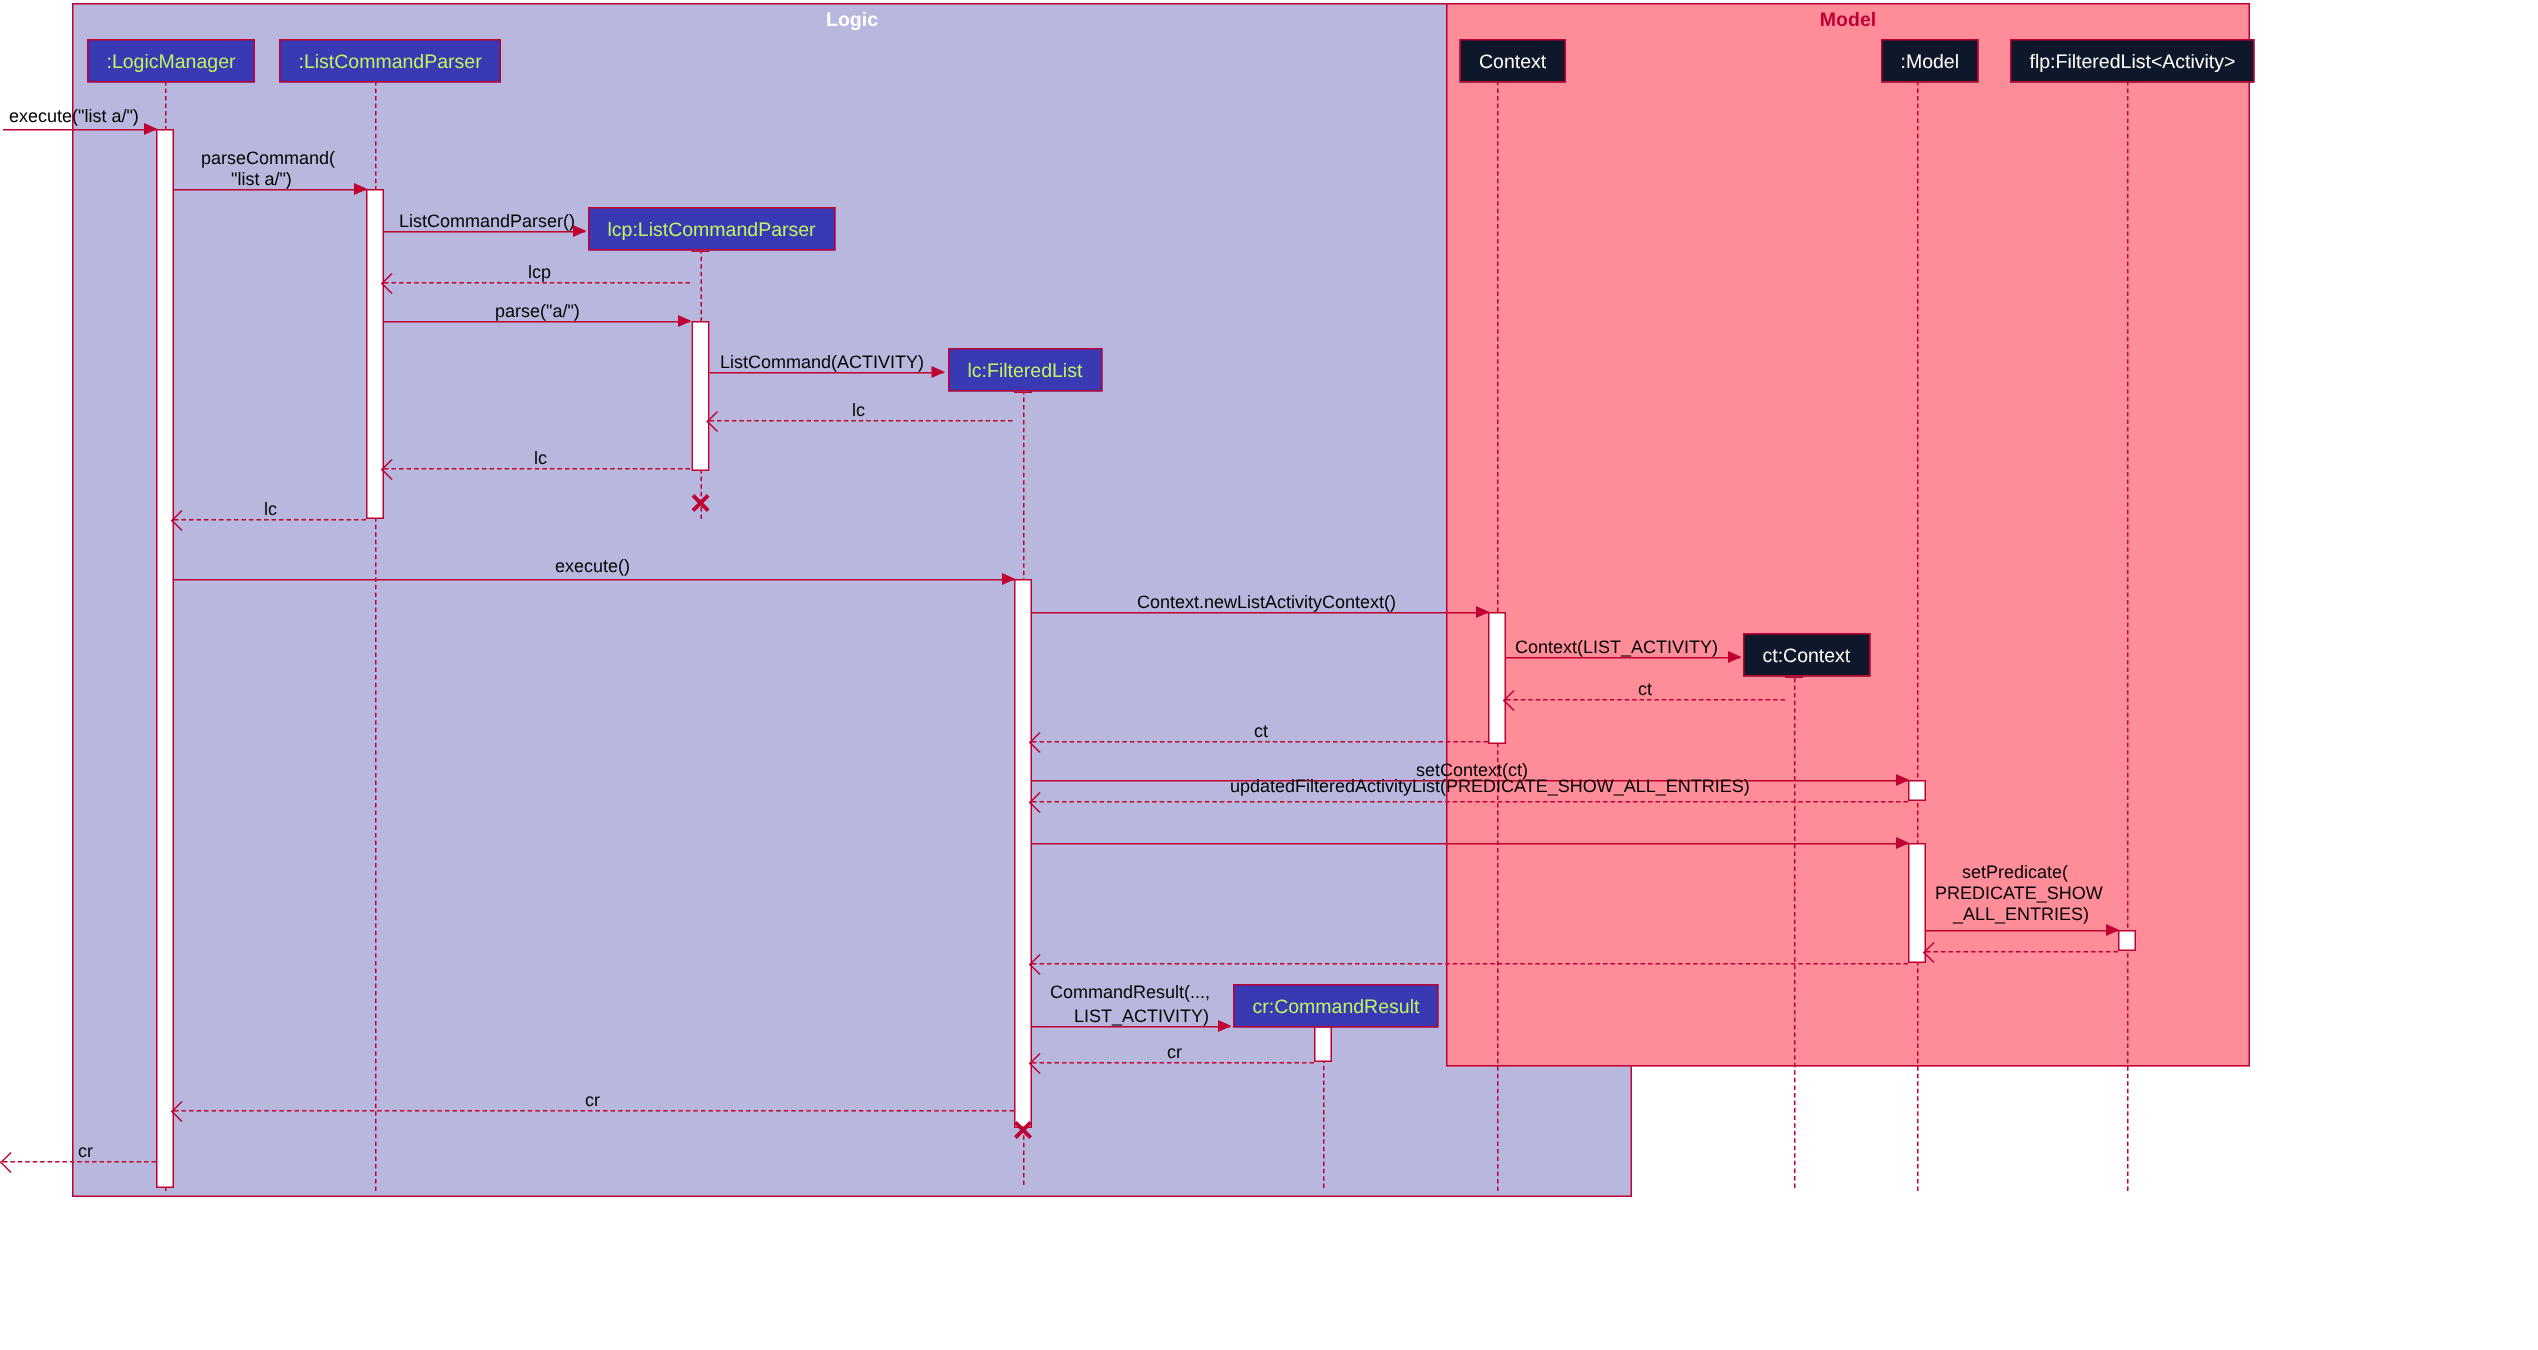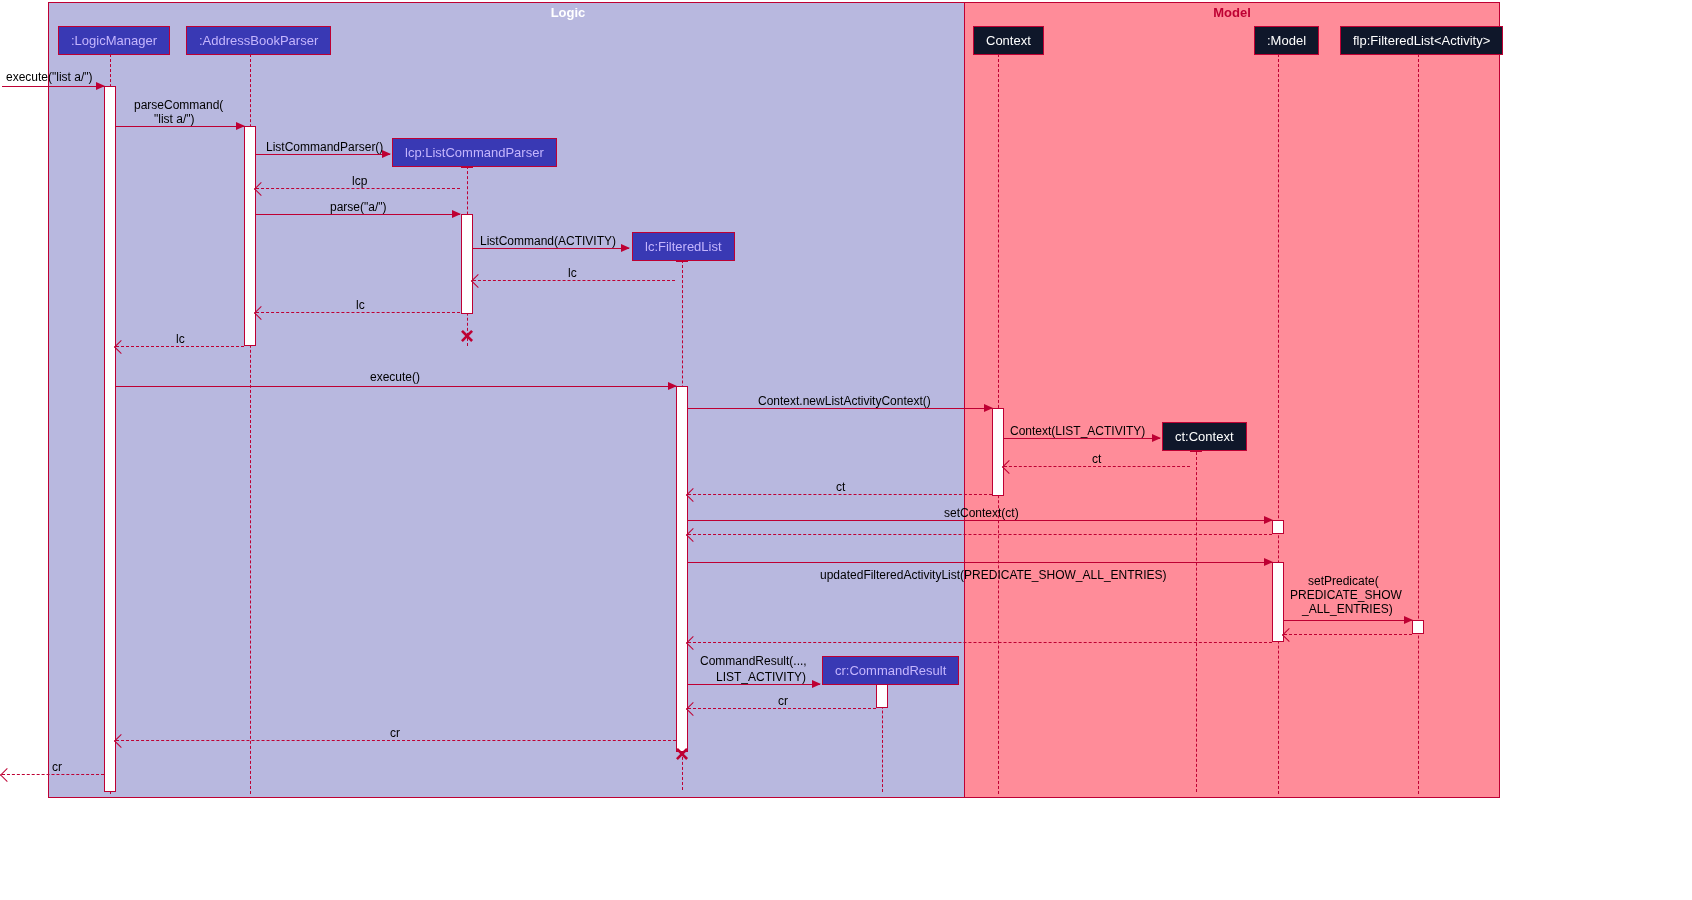--- a/index.html
+++ b/index.html
@@ -1,24 +1,24 @@
 <!DOCTYPE html>
 <html><head>
 <meta charset="utf-8">
 <style>
 *{margin:0;padding:0;box-sizing:border-box}
 body{font-family:Arial,sans-serif;font-size:12px;background:#fff;width:1692px;height:900px;position:relative}
 .frame{position:absolute;border:1px solid}
 .frame-label{position:absolute;top:0;left:50%;transform:translateX(-50%);font-size:13px;padding:2px 8px}
 .logic-frame{left:48px;top:2px;width:1040px;height:796px;background:#B8B8DF;border-color:#BE0033}
 .logic-label{color:#fff;font-weight:bold}
-.model-frame{left:964px;top:2px;width:536px;height:796px;background:#FF8C99;border-color:#BE0033}
+.model-frame{left:964px;top:2px;width:536px;height:709px;background:#FF8C99;border-color:#BE0033}
 .model-label{color:#BE0033;font-weight:bold}
 .participant{position:absolute;padding:6px 12px;border:1px solid;font-size:13px;white-space:nowrap}
-.p-logic{background:#3939B4;color:#c4b5fd;border-color:#BE0033}
+.p-logic{background:#3939B4;color:#bef264;border-color:#BE0033}
 .p-model{background:#0f172a;color:#fff;border-color:#BE0033}
 .lifeline{position:absolute;border-left:1px dashed #BE0033;width:0}
 .activation{position:absolute;background:#fff;border:1px solid #BE0033;width:12px}
 .msg{position:absolute;font-size:12px;color:#000;white-space:nowrap;text-align:center}
 .arrow{position:absolute;height:0;border-top:1.5px solid #BE0033}
 .arrow-dash{border-top-style:dashed}
 .arrow::after{content:'';position:absolute;right:-1px;top:-5px;border-left:9px solid #BE0033;border-top:4.5px solid transparent;border-bottom:4.5px solid transparent}
 .arrow-open::after{width:9px;height:9px;border:none;border-top:1.5px solid #BE0033;border-left:1.5px solid #BE0033;transform:rotate(-45deg);top:-5px;left:0;right:auto;background:none}
 .destroy{position:absolute;width:20px;height:20px;color:#BE0033;font-size:24px;font-weight:bold;line-height:20px;text-align:center}
 </style>
@@ -26,21 +26,21 @@
 <body>
 
 <div class="frame logic-frame">
   <div class="frame-label logic-label">Logic</div>
 </div>
 <div class="frame model-frame">
   <div class="frame-label model-label">Model</div>
 </div>
 
 <div class="participant p-logic" style="left:58px;top:26px">:LogicManager</div>
-<div class="participant p-logic" style="left:186px;top:26px">:AddressBookParser</div>
+<div class="participant p-logic" style="left:186px;top:26px">:ListCommandParser</div>
 <div class="participant p-model" style="left:973px;top:26px">Context</div>
 <div class="participant p-model" style="left:1254px;top:26px">:Model</div>
 <div class="participant p-model" style="left:1340px;top:26px">flp:FilteredList&lt;Activity&gt;</div>
 
 <div class="lifeline" style="left:110px;top:54px;height:740px"></div>
 <div class="lifeline" style="left:250px;top:54px;height:740px"></div>
 <div class="lifeline" style="left:467px;top:166px;height:180px"></div>
 <div class="lifeline" style="left:682px;top:260px;height:530px"></div>
 <div class="lifeline" style="left:998px;top:54px;height:740px"></div>
 <div class="lifeline" style="left:1196px;top:452px;height:340px"></div>
@@ -105,21 +105,21 @@
 <div class="msg" style="left:1092px;top:452px">ct</div>
 <div class="arrow arrow-dash arrow-open" style="left:1004px;top:466px;width:186px"></div>
 
 <div class="msg" style="left:836px;top:480px">ct</div>
 <div class="arrow arrow-dash arrow-open" style="left:688px;top:494px;width:304px"></div>
 
 <div class="msg" style="left:944px;top:506px">setContext(ct)</div>
 <div class="arrow" style="left:688px;top:520px;width:584px"></div>
 <div class="arrow arrow-dash arrow-open" style="left:688px;top:534px;width:584px"></div>
 
-<div class="msg" style="left:820px;top:568px">updatedFilteredActivityList(PREDICATE_SHOW_ALL_ENTRIES)</div>
+<div class="msg" style="left:820px;top:517px">updatedFilteredActivityList(PREDICATE_SHOW_ALL_ENTRIES)</div>
 <div class="arrow" style="left:688px;top:562px;width:584px"></div>
 
 <div class="msg" style="left:1308px;top:574px">setPredicate(</div>
 <div class="msg" style="left:1290px;top:588px">PREDICATE_SHOW</div>
 <div class="msg" style="left:1302px;top:602px">_ALL_ENTRIES)</div>
 <div class="arrow" style="left:1284px;top:620px;width:128px"></div>
 <div class="arrow arrow-dash arrow-open" style="left:1284px;top:634px;width:128px"></div>
 <div class="arrow arrow-dash arrow-open" style="left:688px;top:642px;width:584px"></div>
 
 <div class="msg" style="left:700px;top:654px">CommandResult(...,</div>

